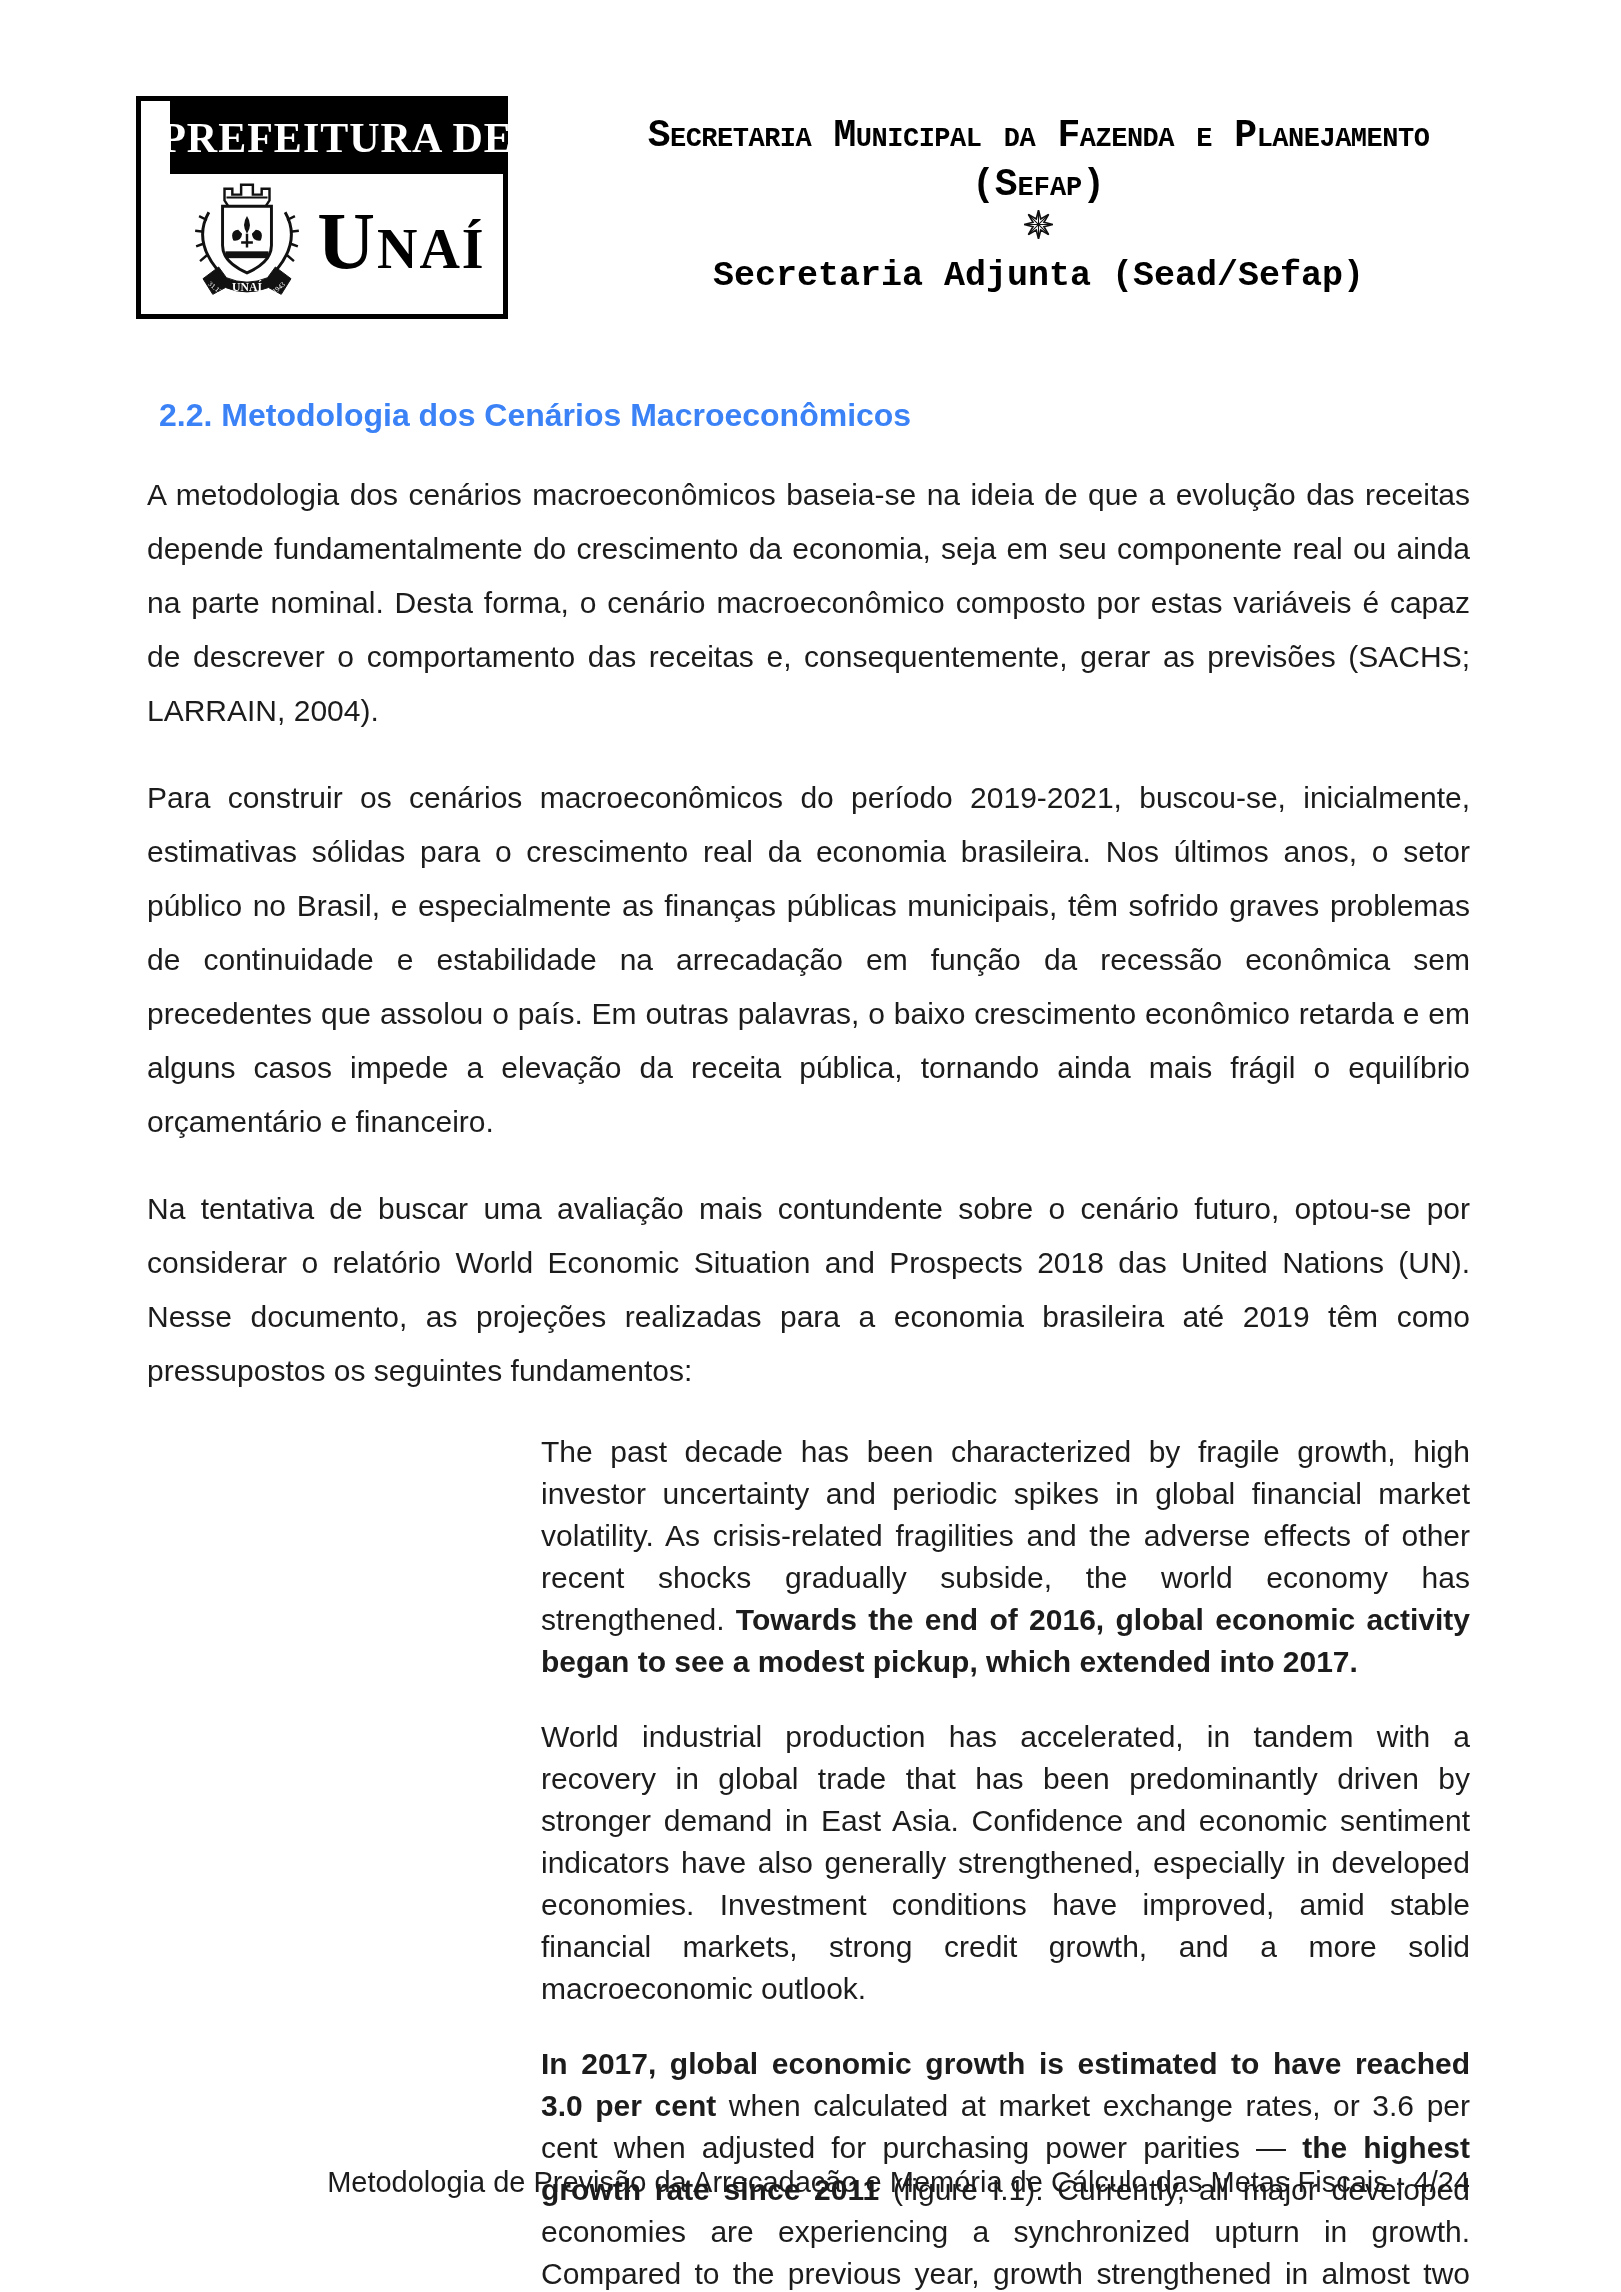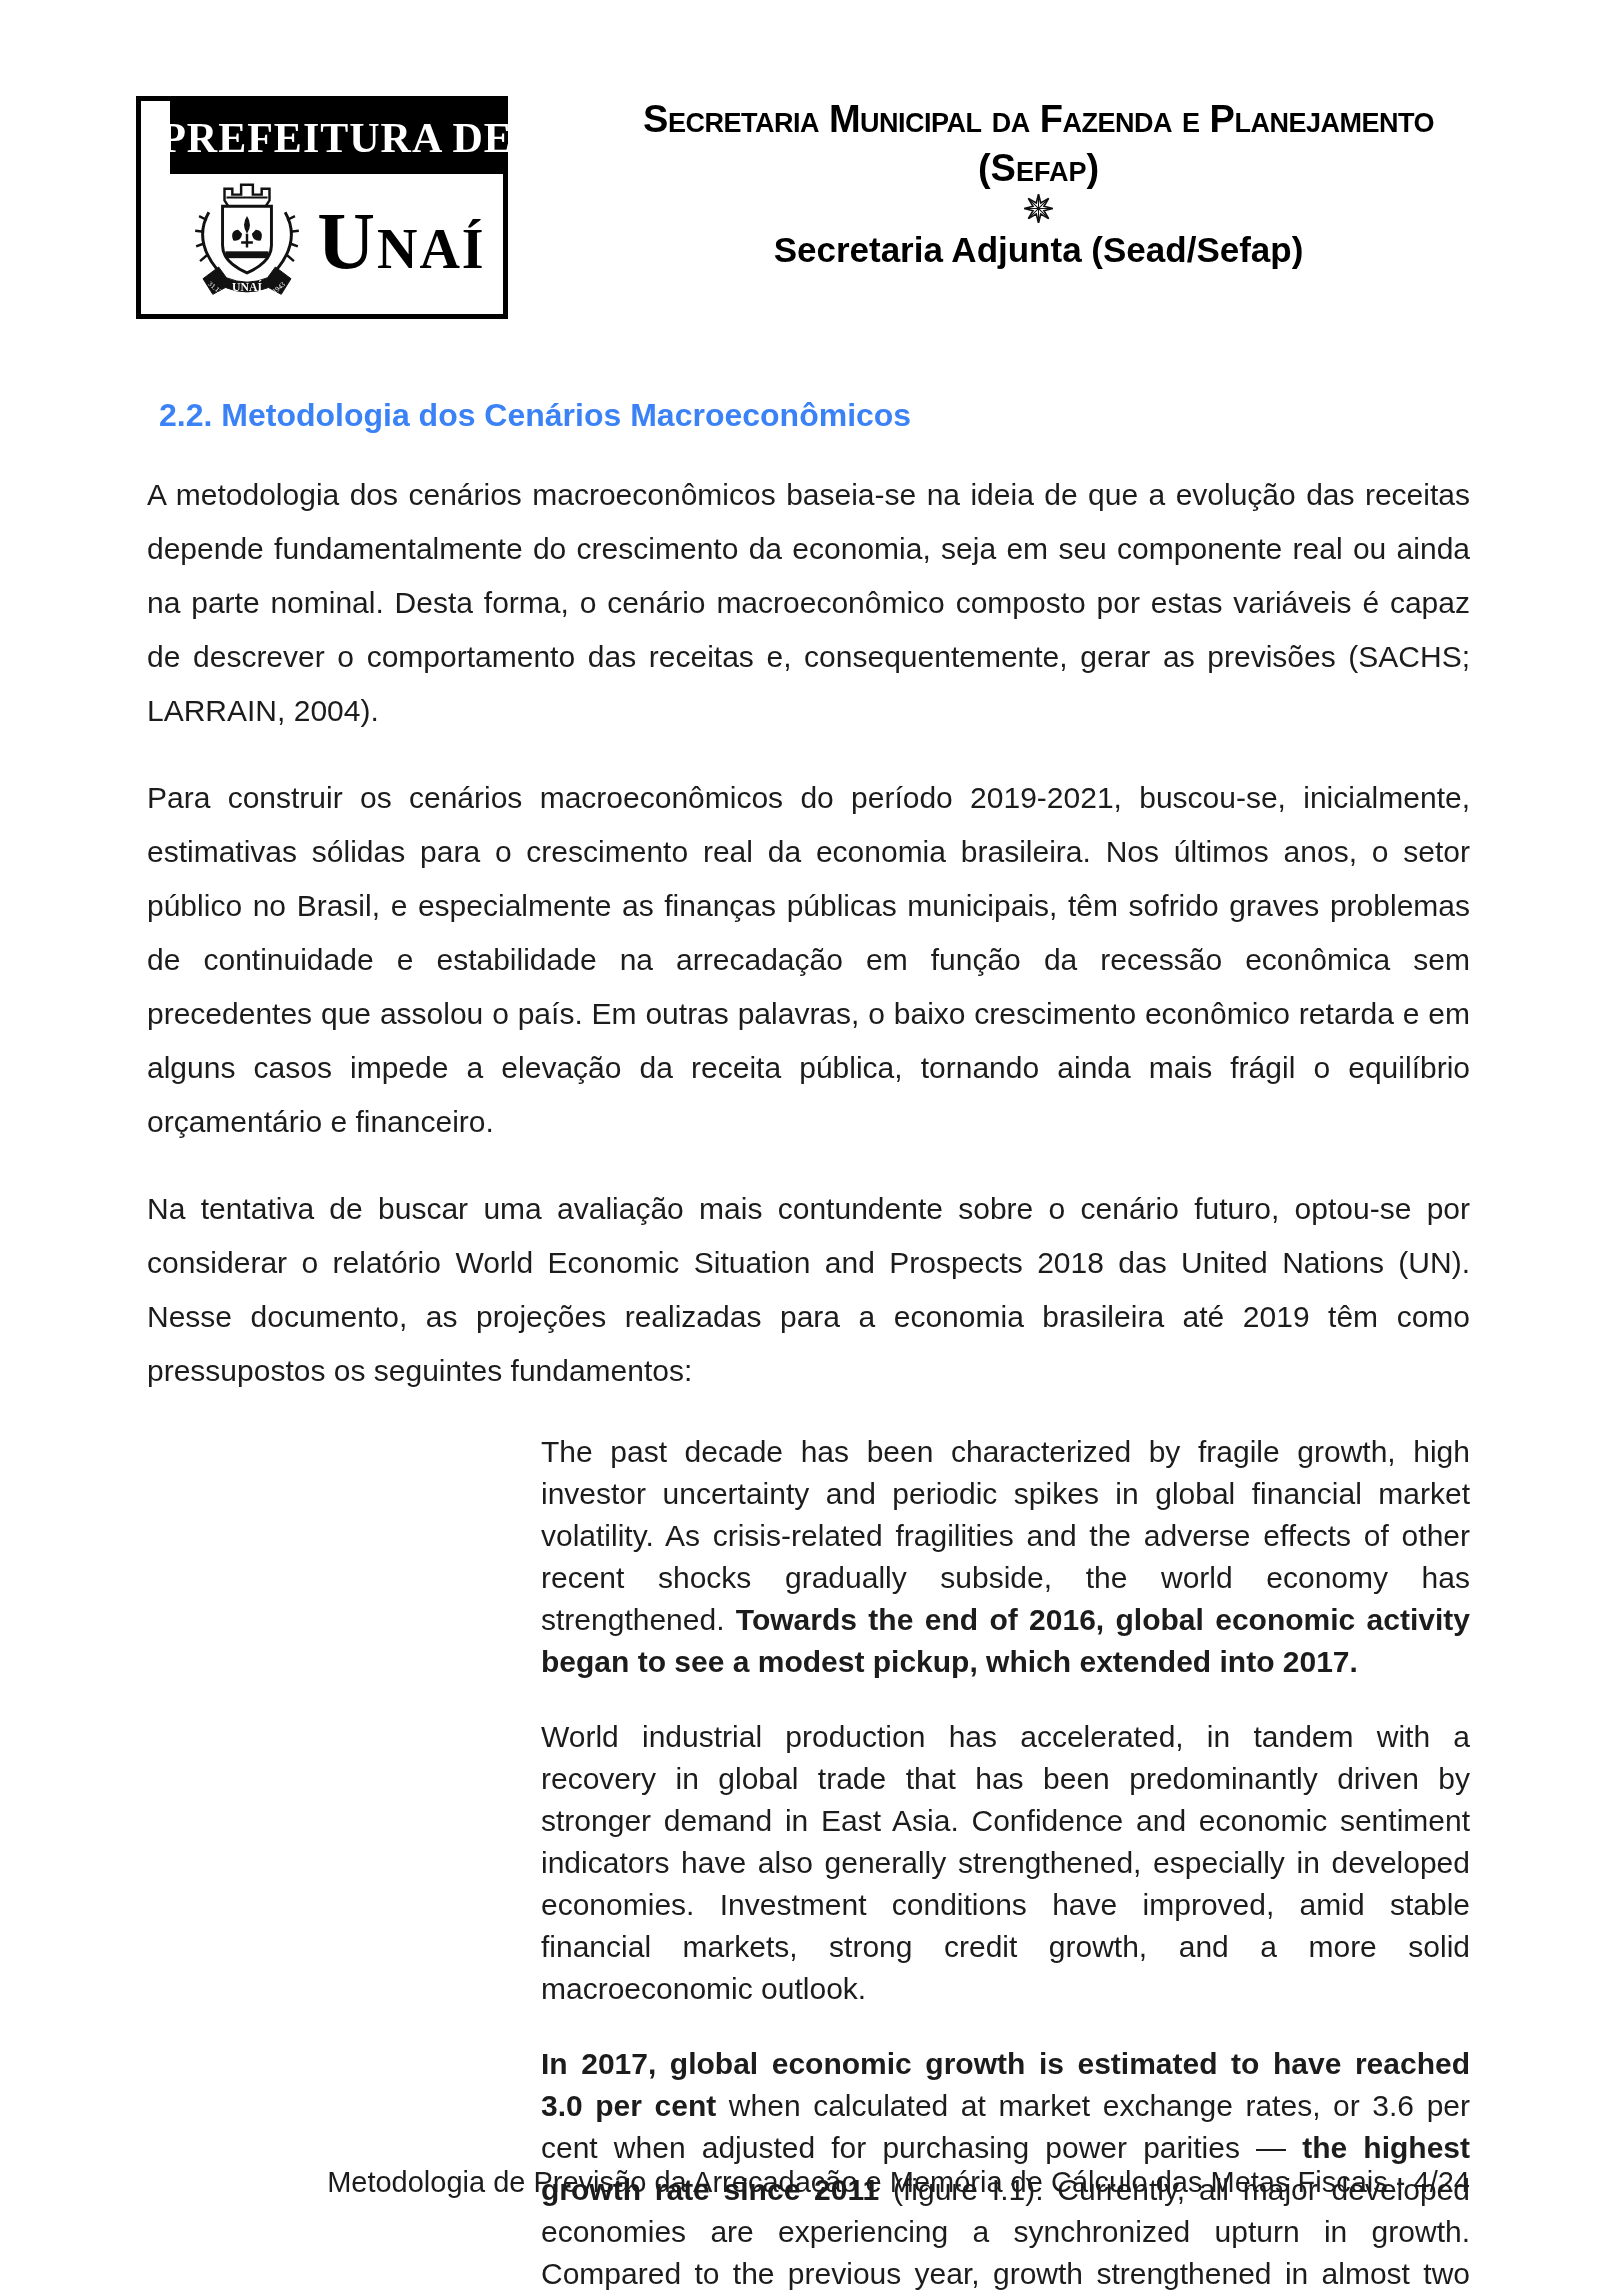--- a/index.html
+++ b/index.html
@@ -36,35 +36,35 @@
   .logo-city {
     font-family:"Liberation Serif", serif;
     font-weight:700; font-size:80px;
     font-variant:small-caps; letter-spacing:2px;
     color:#000; line-height:1;
     padding-bottom:5.9px;
   }
 
   
   .header-titles {
-    position:absolute; left:568px; top:98px; width:941px;
+    position:absolute; left:568px; top:114px; width:941px;
     text-align:center; color:#000;
-    font-family:Liberation Sans, sans-serif;
+    font-family:Liberation Mono, monospace;
   }
   .header-line1 {
     font-size:38px; font-weight:700; font-variant:small-caps;
     letter-spacing:-0.5px; line-height:1.15; white-space:nowrap;
   }
   .header-line2 {
     font-size:38px; font-weight:700; font-variant:small-caps;
     margin-top:5.9px; line-height:1.1;
   }
   .header-star { margin-top:3.9px; line-height:0; }
   .header-line3 {
-    font-size:35px; font-weight:700; margin-top:6px; line-height:1.15;
+    font-size:35px; font-weight:700; margin-top:16px; line-height:1.15;
   }
 
   
   .content {
     position:absolute; left:147px; top:396px; width:1323px;
   }
   .section-heading {
     font-size:32px; font-weight:700; color:#3b82f6;
     line-height:39px; margin:0 0 33px 12px;
   }

